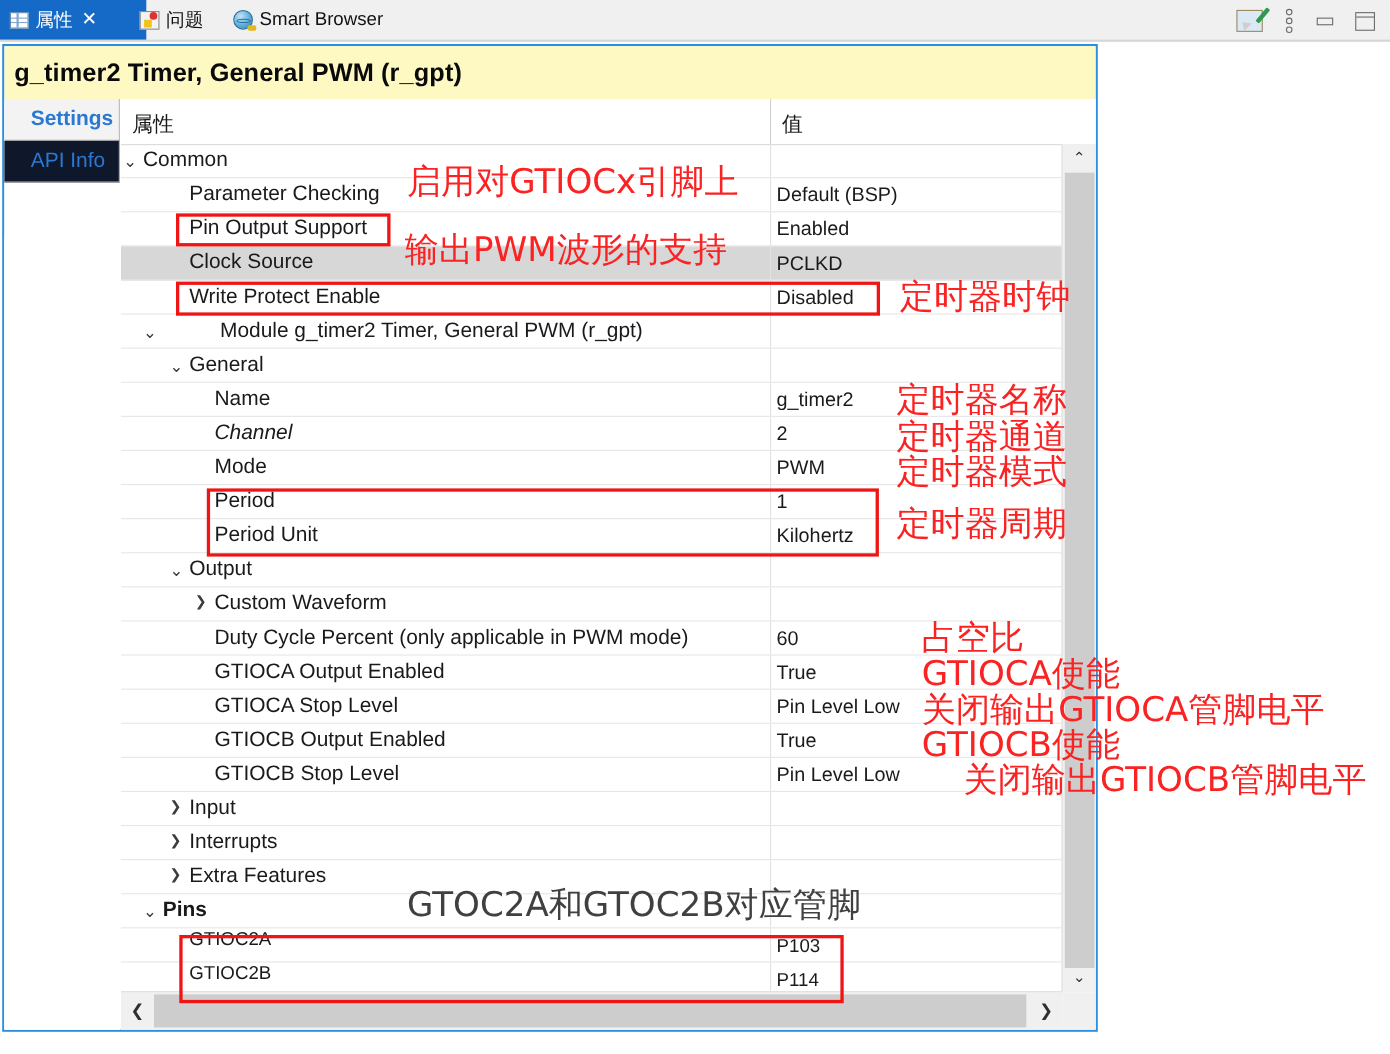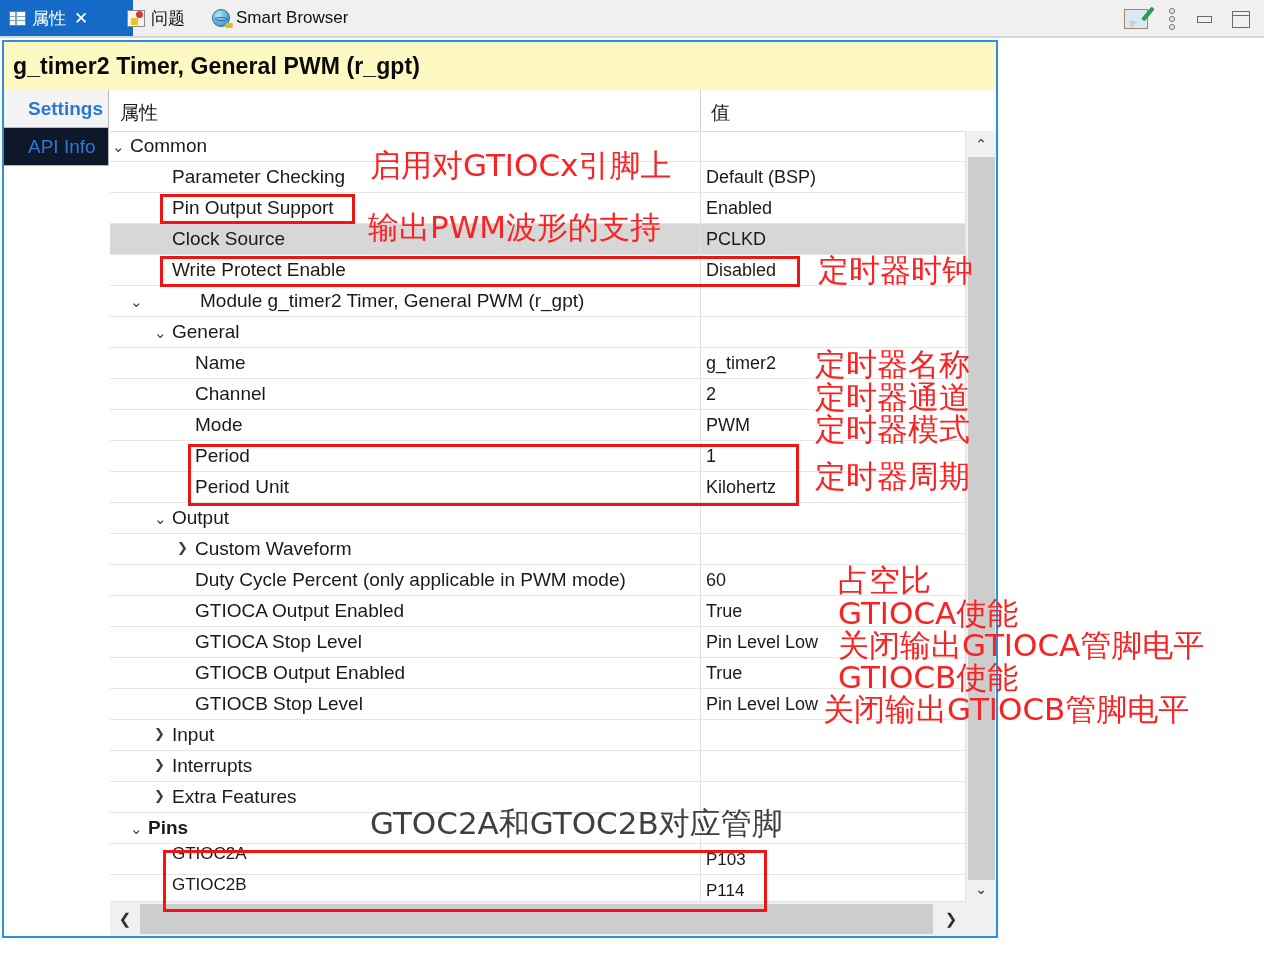--- a/index.html
+++ b/index.html
@@ -209,21 +209,21 @@
           <span class="chev" style="left: 44px;">⌄</span>
           <span class="name" style="left: 62px;">General</span>
           <span class="vdiv"></span>
         </div>
         <div class="row">
           <span class="name" style="left: 85px;">Name</span>
           <span class="vdiv"></span>
           <span class="val">g_timer2</span>
         </div>
         <div class="row">
-          <span class="name" style="left: 85px;">Channel</span>
+          <span class="name" style="left: 85px; font-style: italic;">Channel</span>
           <span class="vdiv"></span>
           <span class="val">2</span>
         </div>
         <div class="row">
           <span class="name" style="left: 85px;">Mode</span>
           <span class="vdiv"></span>
           <span class="val">PWM</span>
         </div>
         <div class="row">
           <span class="name" style="left: 85px;">Period</span>
@@ -326,15 +326,15 @@
     <div class="rtxt" style="left: 368px; top: 212px; color: rgb(250, 35, 35);">输出PWM波形的支持</div>
     <div class="rtxt" style="left: 818px; top: 255px; color: rgb(250, 35, 35);">定时器时钟</div>
     <div class="rtxt" style="left: 815px; top: 349px; color: rgb(250, 35, 35);">定时器名称</div>
     <div class="rtxt" style="left: 815px; top: 382px; color: rgb(250, 35, 35);">定时器通道</div>
     <div class="rtxt" style="left: 815px; top: 414px; color: rgb(250, 35, 35);">定时器模式</div>
     <div class="rtxt" style="left: 815px; top: 461px; color: rgb(250, 35, 35);">定时器周期</div>
     <div class="rtxt" style="left: 838px; top: 565px; color: rgb(250, 35, 35);">占空比</div>
     <div class="rtxt" style="left: 838px; top: 598px; color: rgb(250, 35, 35);">GTIOCA使能</div>
     <div class="rtxt" style="left: 838px; top: 630px; color: rgb(250, 35, 35);">关闭输出GTIOCA管脚电平</div>
     <div class="rtxt" style="left: 838px; top: 662px; color: rgb(250, 35, 35);">GTIOCB使能</div>
-    <div class="rtxt" style="left: 823px; top: 694px; color: rgb(250, 35, 35);">关闭输出GTIOCB管脚电平</div>
+    <div class="rtxt" style="left: 876px; top: 694px; color: rgb(250, 35, 35);">关闭输出GTIOCB管脚电平</div>
     <div class="rtxt" style="left: 370px; top: 808px; color: #404040;">GTOC2A和GTOC2B对应管脚</div>
   </div>
 
 </body></html>

